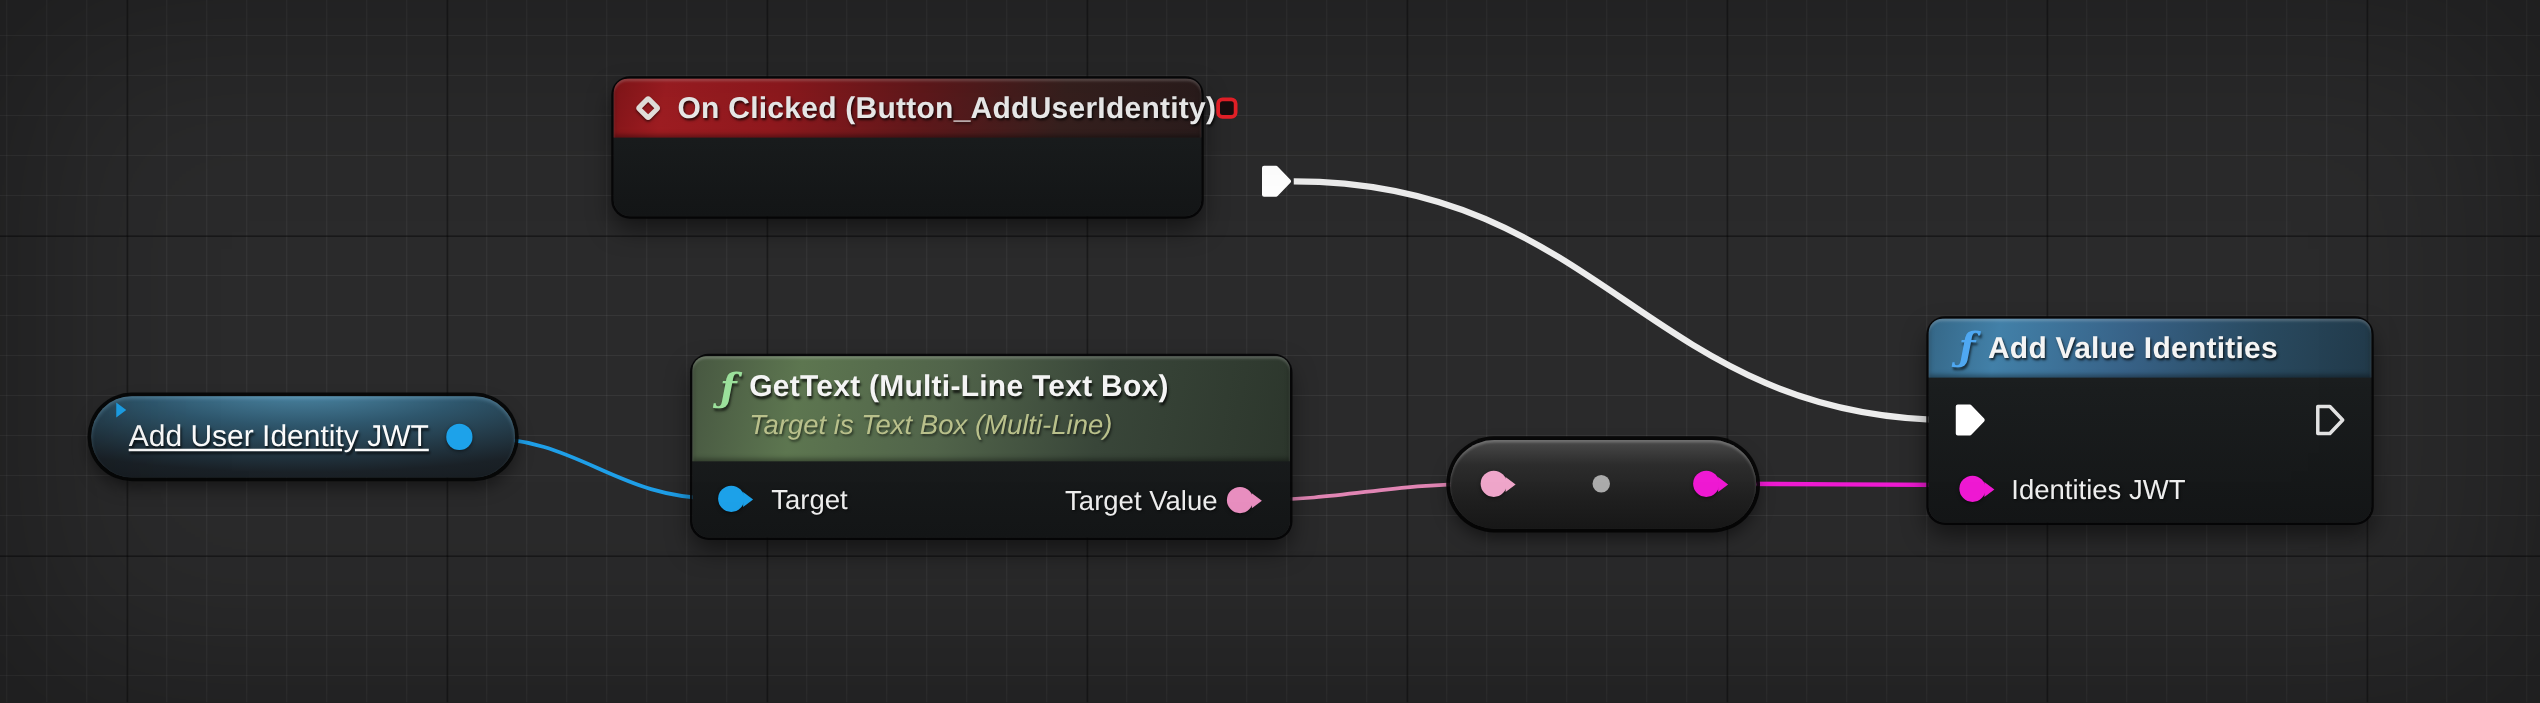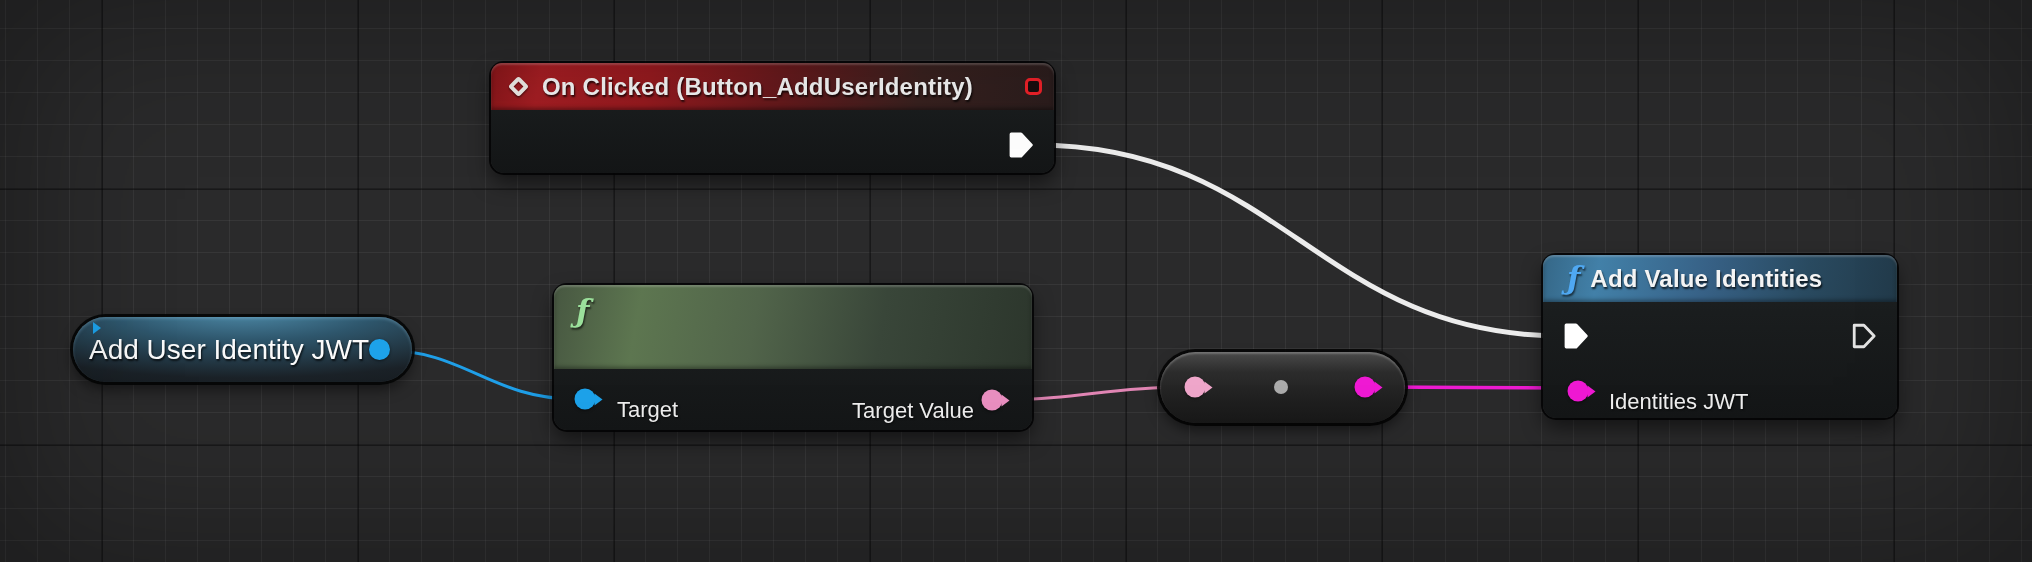--- a/index.html
+++ b/index.html
@@ -51,43 +51,43 @@
     transform:translate(-50%,-50%);box-shadow:0 1px 3px rgba(0,0,0,0.5);}
   .pin::after{content:"";position:absolute;left:20px;top:4.5px;width:0;height:0;
     border-top:6px solid transparent;border-bottom:6px solid transparent;
     border-left:8px solid;border-left-color:inherit;}
   .pin-blue{background:#1da2ea;border-left-color:#1da2ea;color:#1da2ea;}
   .pin-pink{background:#e98fc0;border-left-color:#e98fc0;}
   .pin-lightpink{background:#efa6ca;border-left-color:#efa6ca;}
   .pin-magenta{background:#ef19d3;border-left-color:#ef19d3;}
   .pin::after{border-left-color:inherit;}
   .pin-label{position:absolute;font-size:22px;color:#eeeeee;white-space:nowrap;
-    transform:translateY(-50%);text-shadow:1px 1px 2px rgba(0,0,0,0.6);margin-top:10px;}
+    transform:translateY(-50%);text-shadow:1px 1px 2px rgba(0,0,0,0.6);}
   .execpin{position:absolute;transform:translate(-50%,-50%);}
 
   
-  #node-onclicked{left:491px;top:63px;width:563px;height:110px;}
+  #node-onclicked{left:491px;top:63px;width:470px;height:110px;}
   .diamond{width:15px;height:15px;border:4.5px solid #eceae6;border-radius:3px;
     transform:rotate(45deg);margin:0 16px 0 6px;flex:0 0 auto;
     box-shadow:1px 1px 2px rgba(0,0,0,0.55), inset 1px 1px 1px rgba(0,0,0,0.35);}
   .delegate{width:17px;height:17px;margin-left:auto;border:3.5px solid #ee2129;
     border-radius:5px;background:#190d0e;flex:0 0 auto;}
 
   
   #node-gettext{left:554px;top:285px;width:478px;height:145px;}
   #node-gettext .hdr{padding-top:11px;}
 
   
   .pill{position:absolute;display:flex;align-items:center;}
   #node-var{left:73px;top:317px;width:339px;height:65px;border-radius:34px;
     background:radial-gradient(135% 160% at 50% -12%, #4f8cab 0%, #2e566c 30%, #1a2127 66%, #121517 100%);
     box-shadow:0 0 0 3px rgba(4,5,6,0.9), 0 7px 14px rgba(0,0,0,0.5),
                inset 0 2px 3px rgba(150,210,240,0.28);}
-  #node-var .var-label{flex:1;text-align:center;padding-left:16px;font-size:28px;color:#fbfbfb;
-    text-shadow:1px 2px 2px rgba(0,0,0,0.7);white-space:nowrap;}
+  #node-var .var-label{flex:1;text-align:center;padding-left:16px;font-size:24px;color:#fbfbfb;
+    text-shadow:1px 2px 2px rgba(0,0,0,0.7);white-space:nowrap;text-decoration:underline;}
 
   
   #node-conv{left:1160px;top:352px;width:245px;height:71px;border-radius:36px;
     background:linear-gradient(180deg,#4a4a4a 0%,#2c2c2c 28%,#1f1f1f 70%,#181818 100%);
     box-shadow:0 0 0 3px rgba(4,4,4,0.9), 0 7px 14px rgba(0,0,0,0.5),
                inset 0 2px 2px rgba(255,255,255,0.22);}
   .gray-dot{position:absolute;width:14px;height:14px;border-radius:50%;background:#ababab;
     transform:translate(-50%,-50%);}
 
   
@@ -117,20 +117,24 @@
       <span class="delegate"></span>
     </div>
     <svg class="execpin" style="left:531px;top:82px;" width="28" height="28" viewBox="0 0 26 26">
       <path d="M3 3 H12 L21.5 13 L12 23 H3 Z" fill="#ffffff" stroke="#ffffff" stroke-width="3" stroke-linejoin="round"></path>
     </svg>
   </div>
 
   <div class="node" id="node-gettext">
     <div class="hdr hdr-green">
       <span class="fn fn-green">ƒ</span>
+      <div>
+        <div class="ttl">GetText (Multi-Line Text Box)</div>
+        <div class="sub">Target is Text Box (Multi-Line)</div>
+      </div>
     </div>
     <span class="pin pin-blue" style="left:31px;top:114px;"></span>
     <span class="pin-label" style="left:63px;top:115px;">Target</span>
     <span class="pin-label" style="right:58px;top:116px;">Target Value</span>
     <span class="pin pin-pink" style="left:438px;top:115px;"></span>
   </div>
 
   <div class="pill" id="node-conv">
     <span class="pin pin-lightpink" style="left:35px;top:35px;"></span>
     <span class="gray-dot" style="left:121px;top:35px;"></span>

